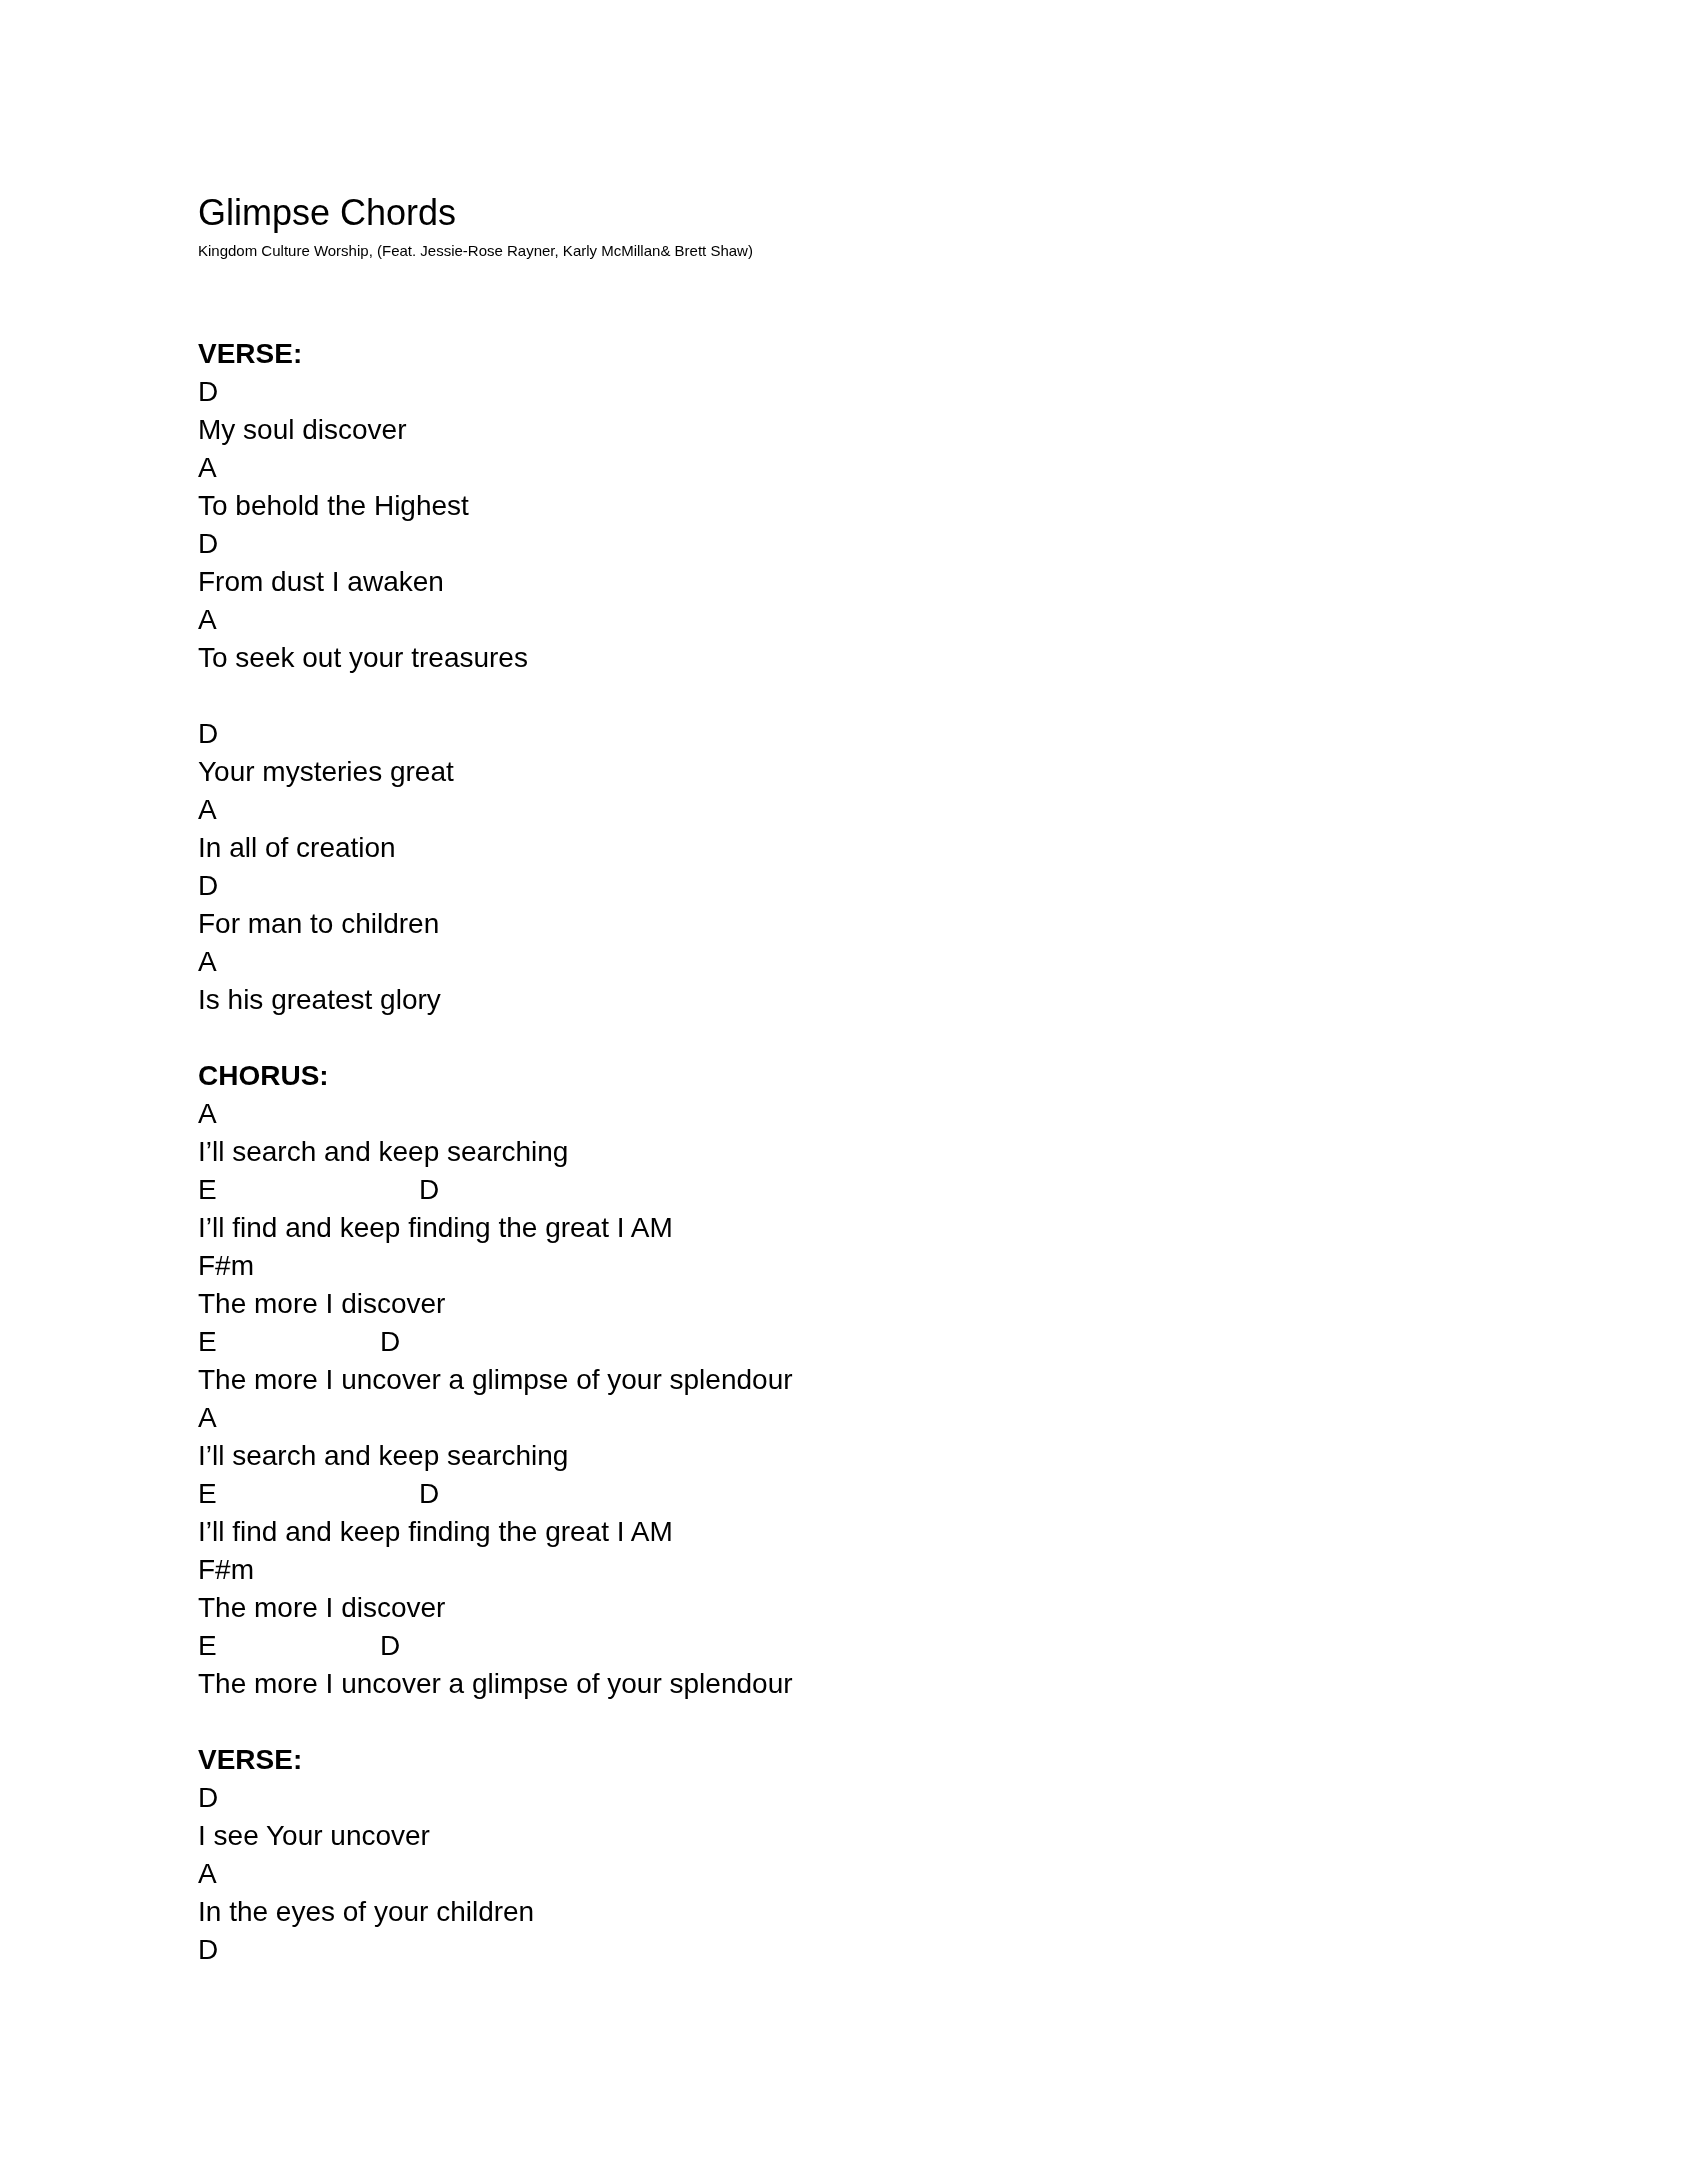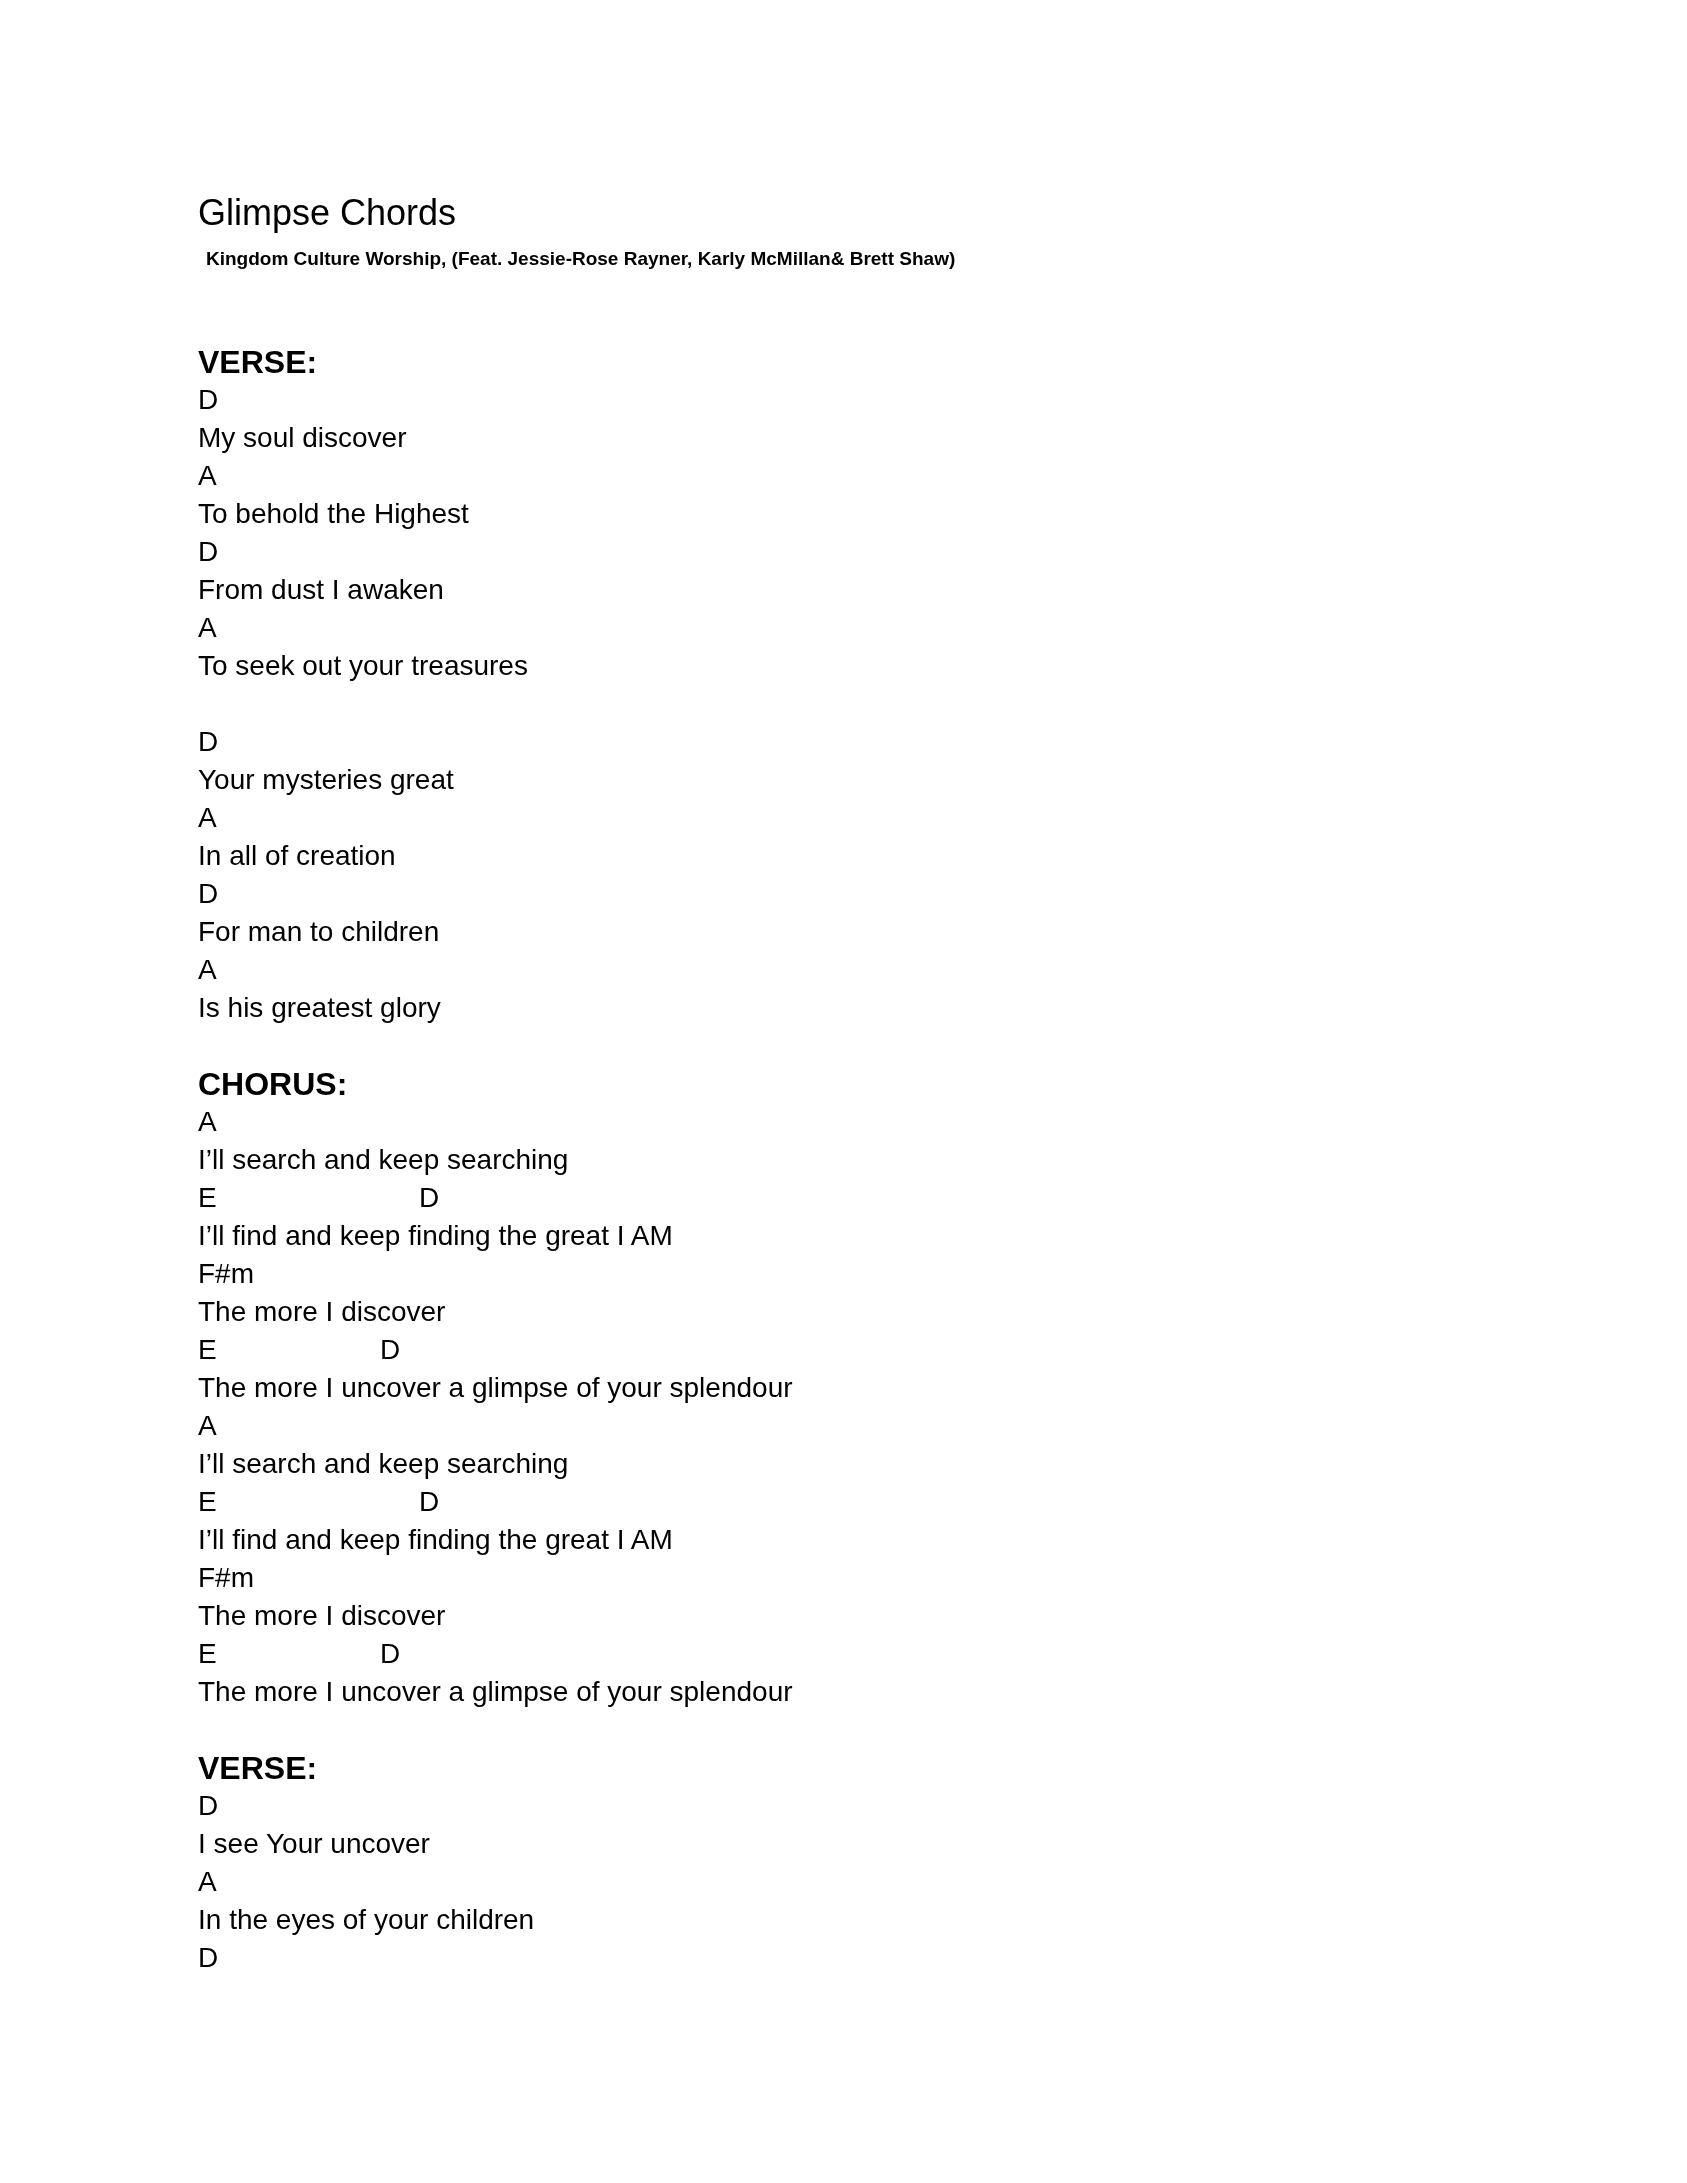--- a/index.html
+++ b/index.html
@@ -20,34 +20,34 @@
     overflow: hidden;
   }
   .doc-title {
     font-size: 36px;
     line-height: 41px;
     font-weight: 400;
     margin: 0;
     white-space: pre;
   }
   .doc-subtitle {
-    font-size: 19px;
+    font-size: 15px;
     line-height: 36px;
-    font-weight: 700;
-    margin: 8px;
+    font-weight: 400;
+    margin: 0;
     white-space: pre;
   }
   #sections {
     margin-top: 66px;
   }
   .section + .section {
     margin-top: 38px;
   }
   .section-heading {
-    font-size: 32px;
+    font-size: 28px;
     line-height: 38px;
     font-weight: 700;
     margin: 0;
     white-space: pre;
   }
   .stanza + .stanza {
     margin-top: 38px;
   }
   .line {
     font-size: 28px;

